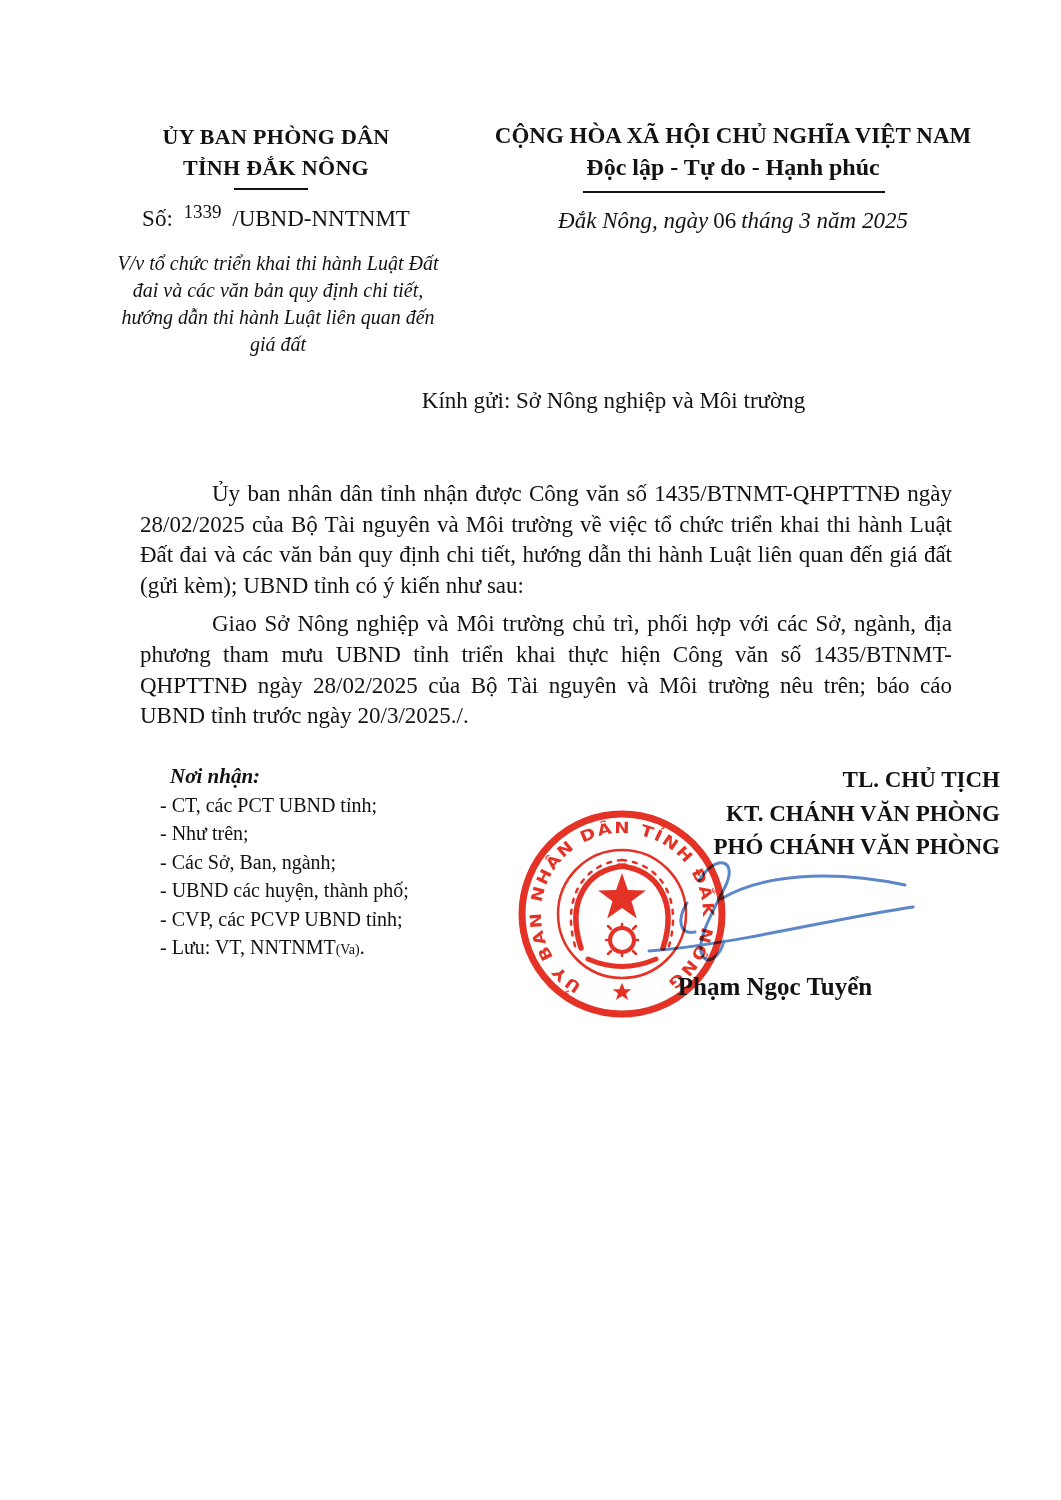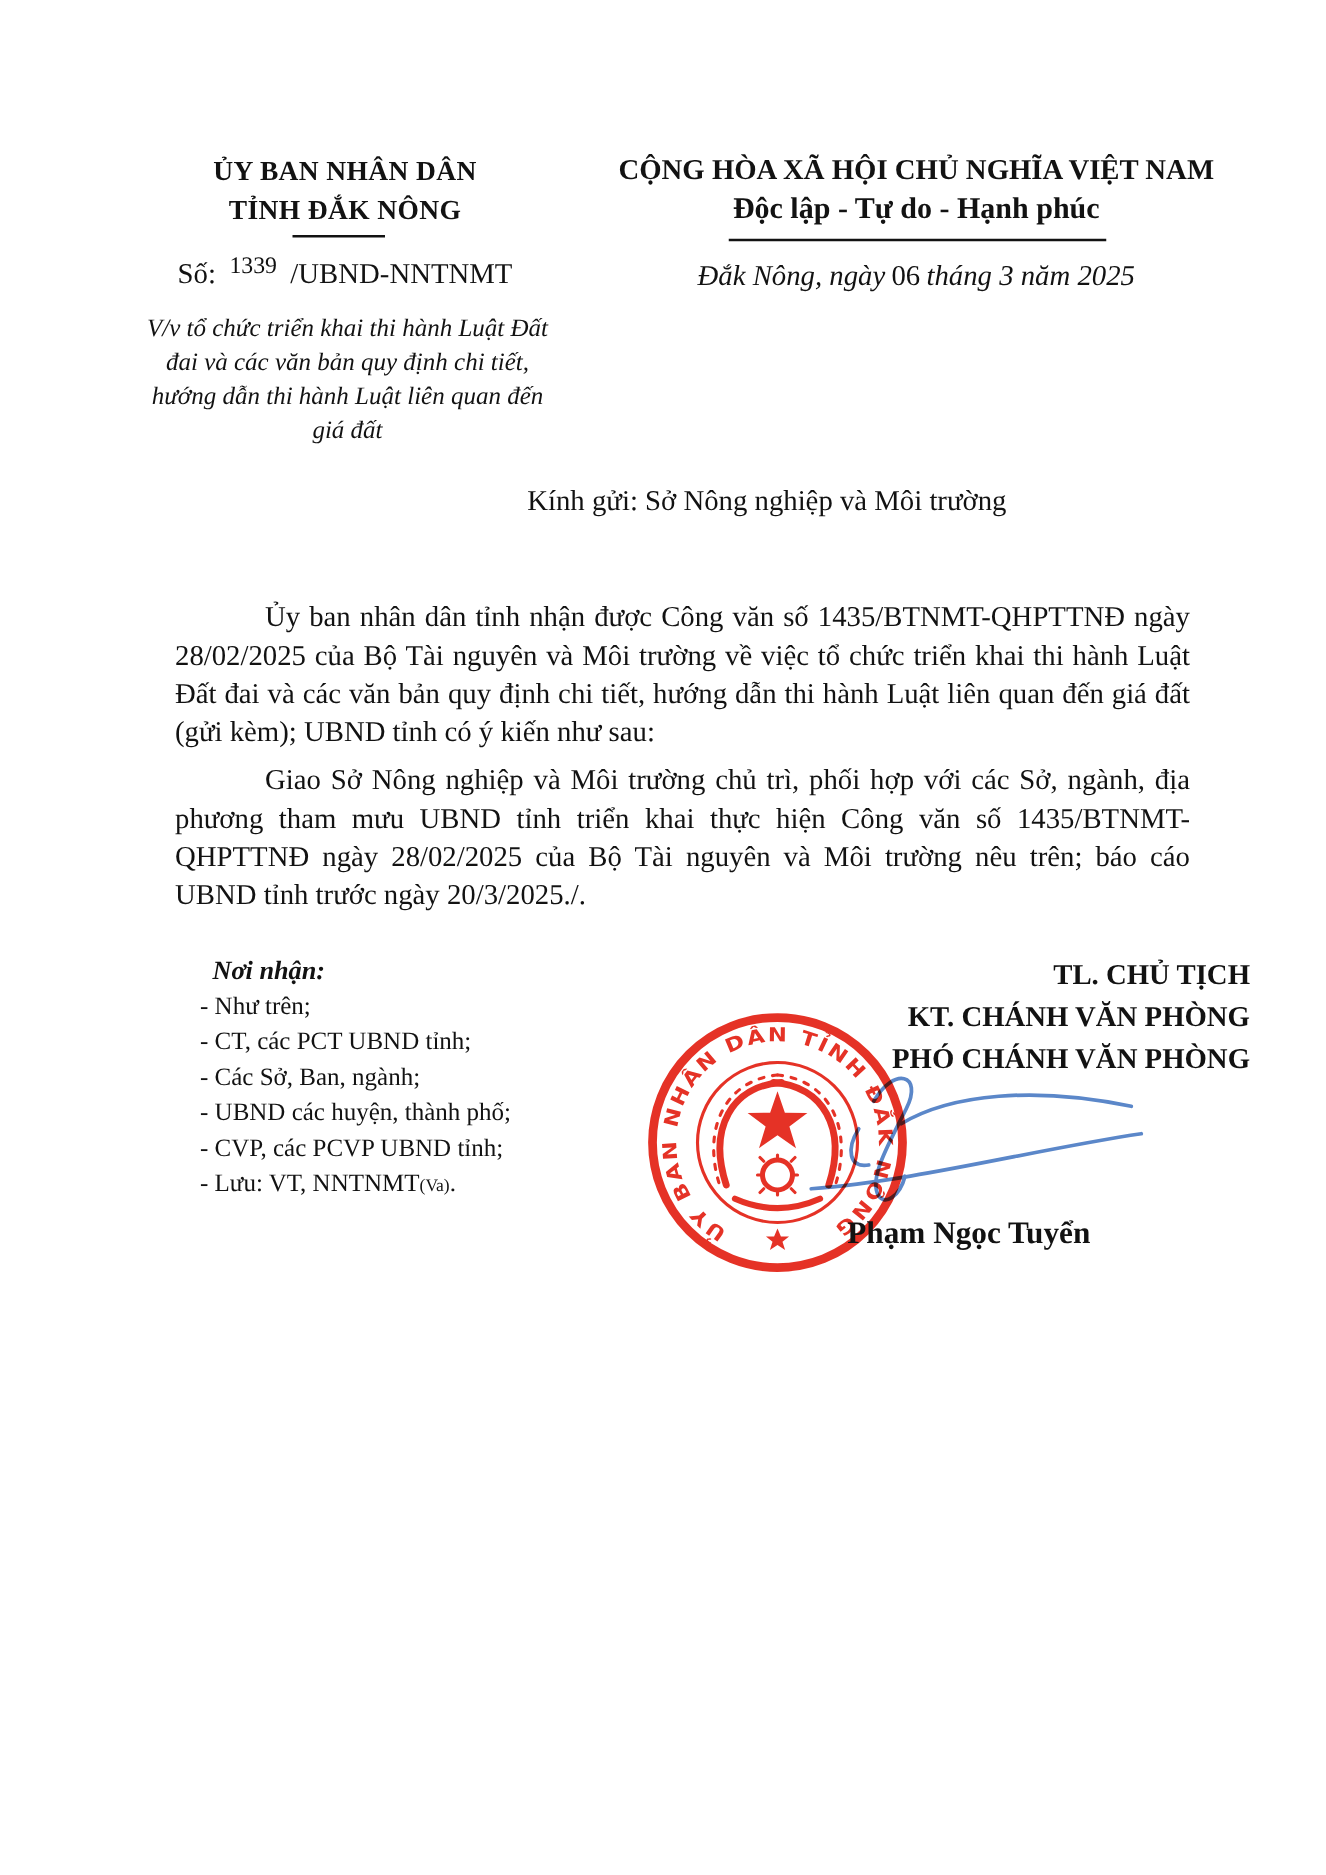--- a/index.html
+++ b/index.html
@@ -38,21 +38,21 @@
               mix-blend-mode:multiply; opacity:.93; }
   .sig-svg { position:absolute; left:603px; top:845px; width:320px; height:130px;
              mix-blend-mode:multiply; }
 </style>
 </head>
 <body>
 
 <div class="page">
 
   <div class="issuer">
-    <div>ỦY BAN NHÂN DÂN</div>
+    <div>ỦY BAN PHÒNG DÂN</div>
     <div>TỈNH ĐẮK NÔNG</div>
   </div>
   <div class="rule issuer-rule"></div>
 
   <div class="national">
     <div class="l1">CỘNG HÒA XÃ HỘI CHỦ NGHĨA VIỆT NAM</div>
     <div class="l2">Độc lập - Tự do - Hạnh phúc</div>
   </div>
   <div class="rule national-rule"></div>
 
@@ -70,22 +70,22 @@
 
   <div class="recipient">Kính gửi: Sở Nông nghiệp và Môi trường</div>
 
   <div class="bodytext">
     <p>Ủy ban nhân dân tỉnh nhận được Công văn số 1435/BTNMT-QHPTTNĐ ngày 28/02/2025 của Bộ Tài nguyên và Môi trường về việc tổ chức triển khai thi hành Luật Đất đai và các văn bản quy định chi tiết, hướng dẫn thi hành Luật liên quan đến giá đất (gửi kèm); UBND tỉnh có ý kiến như sau:</p>
     <p>Giao Sở Nông nghiệp và Môi trường chủ trì, phối hợp với các Sở, ngành, địa phương tham mưu UBND tỉnh triển khai thực hiện Công văn số 1435/BTNMT-QHPTTNĐ ngày 28/02/2025 của Bộ Tài nguyên và Môi trường nêu trên; báo cáo UBND tỉnh trước ngày 20/3/2025./.</p>
   </div>
 
   <div class="noi-nhan">
     <div class="nn-label">Nơi nhận:</div>
+    <div>- CT, các PCT UBND tỉnh;</div>
     <div>- Như trên;</div>
-    <div>- CT, các PCT UBND tỉnh;</div>
     <div>- Các Sở, Ban, ngành;</div>
     <div>- UBND các huyện, thành phố;</div>
     <div>- CVP, các PCVP UBND tỉnh;</div>
     <div><span>- Lưu: VT, NNTNMT</span><span class="small">(Va)</span><span>.</span></div>
   </div>
 
   <div class="signblock">
     <div>TL. CHỦ TỊCH</div>
     <div>KT. CHÁNH VĂN PHÒNG</div>
     <div>PHÓ CHÁNH VĂN PHÒNG</div>

